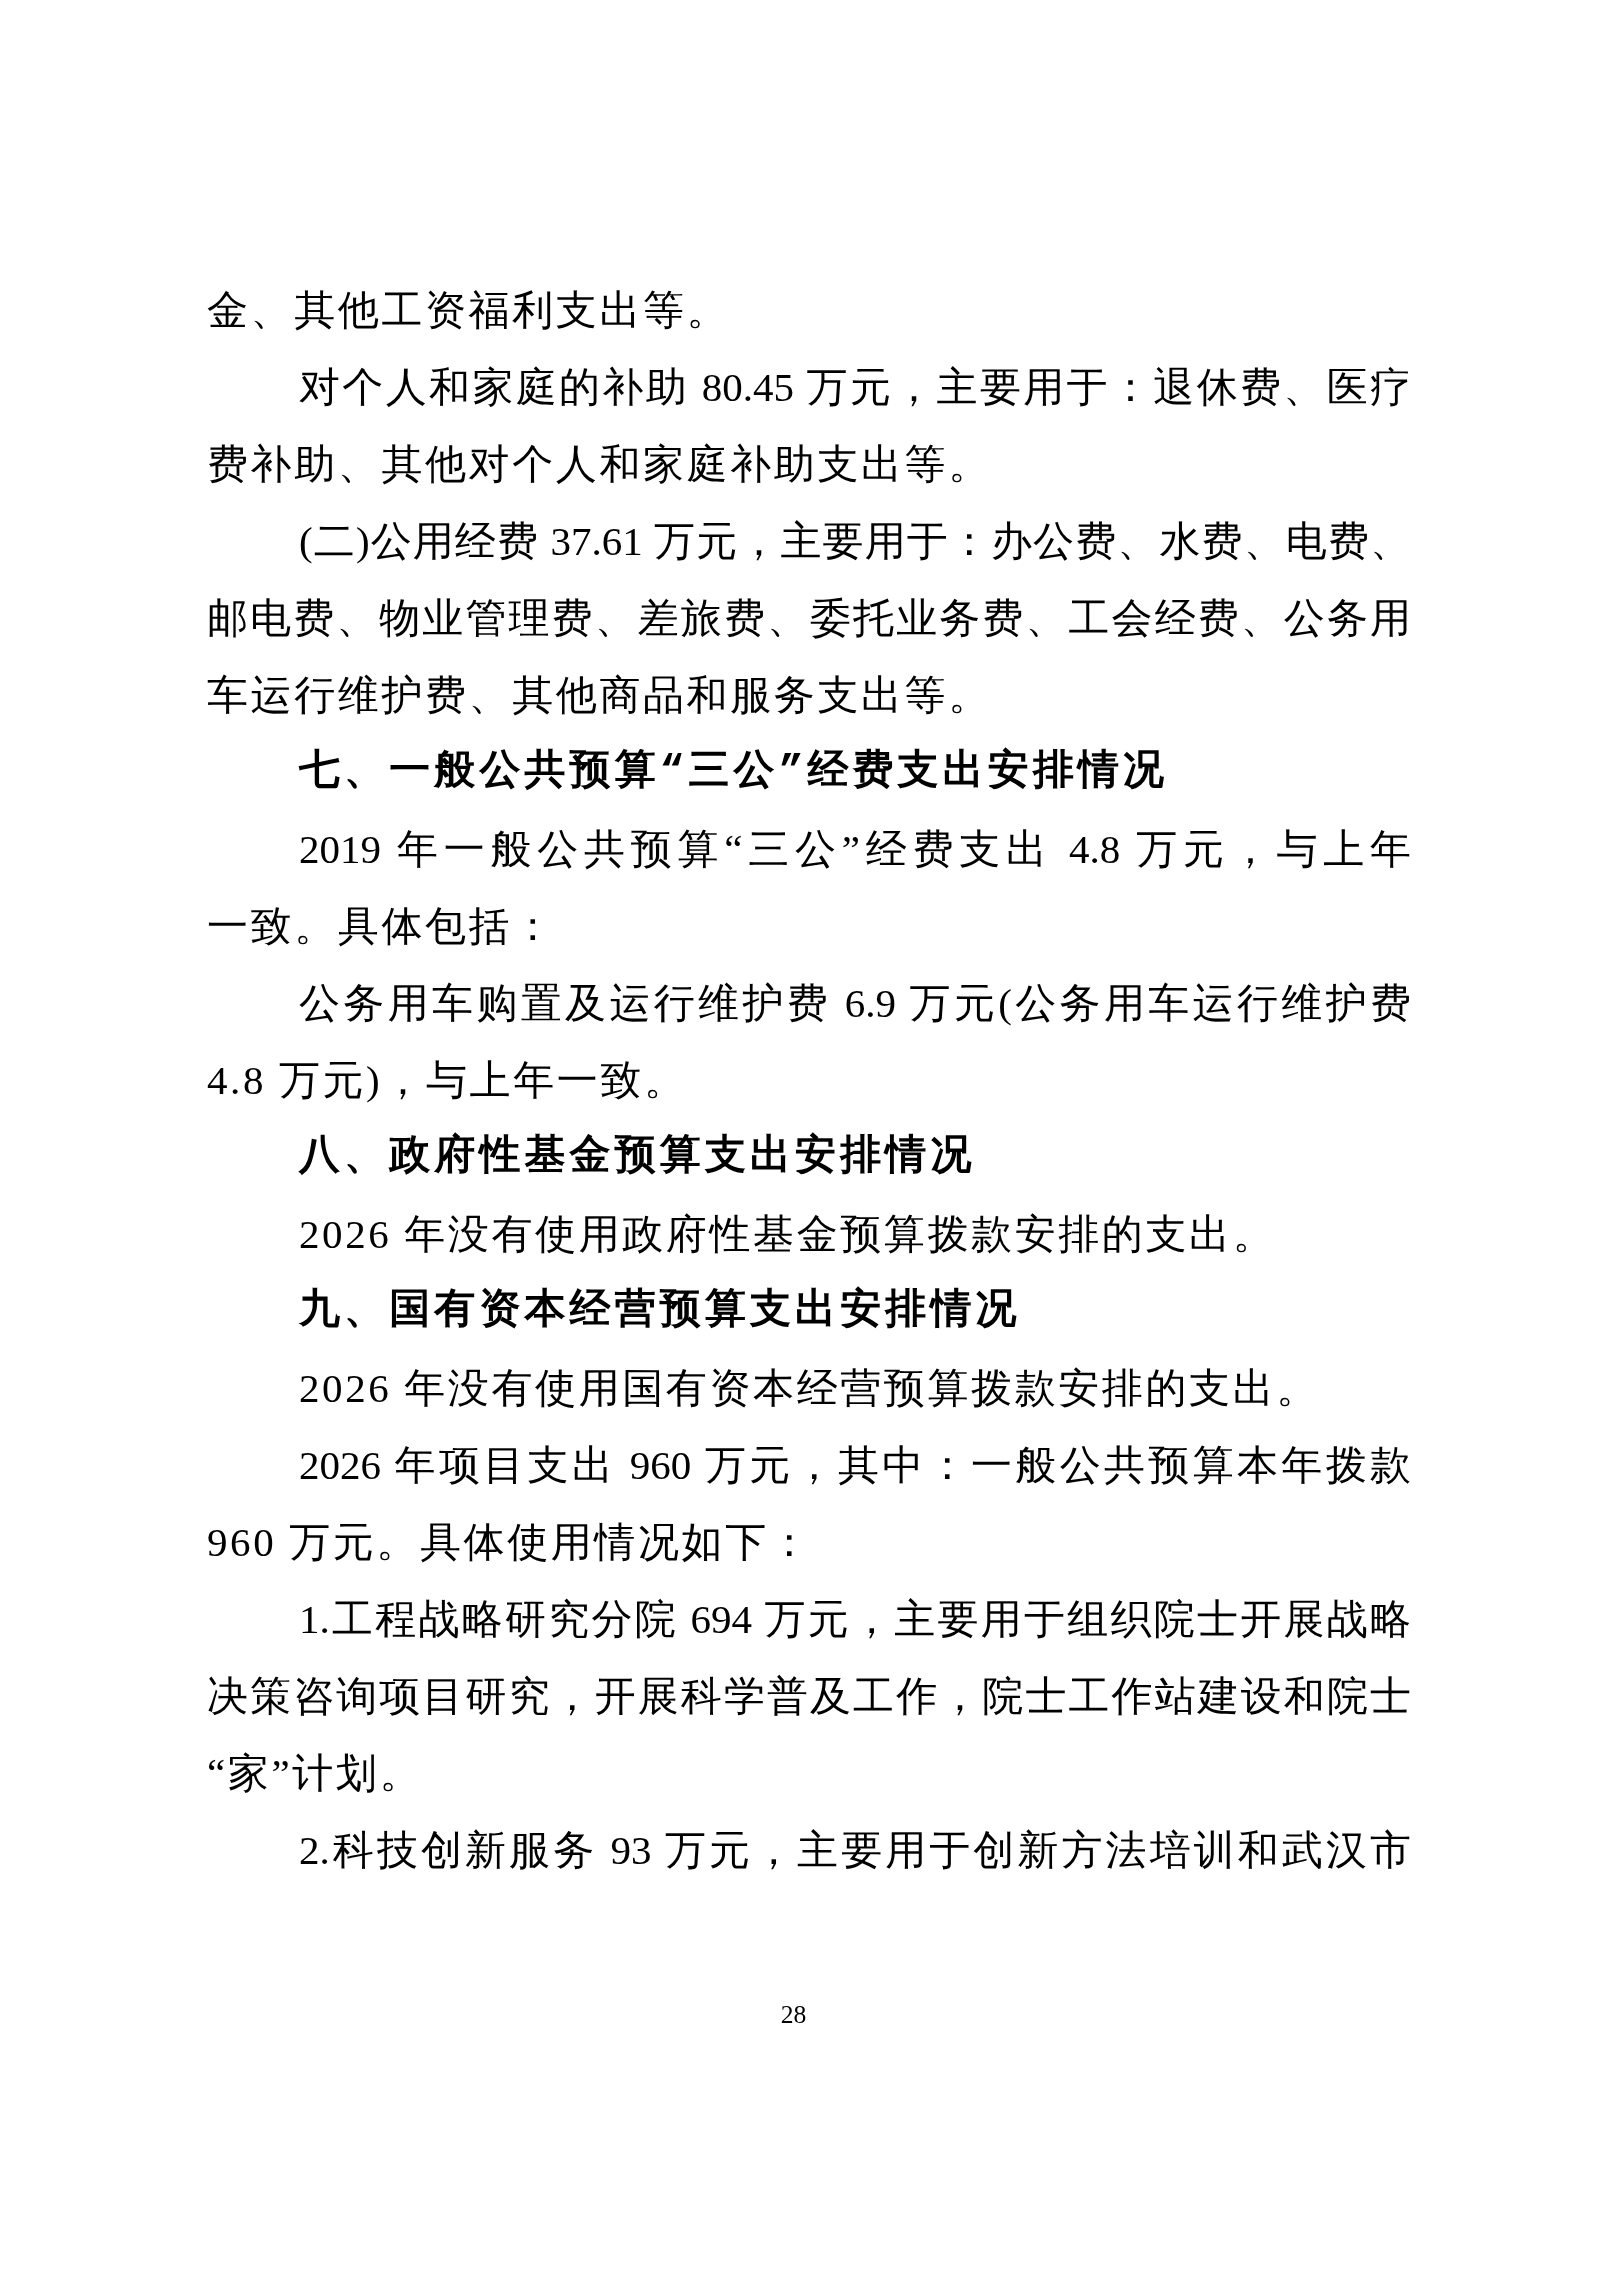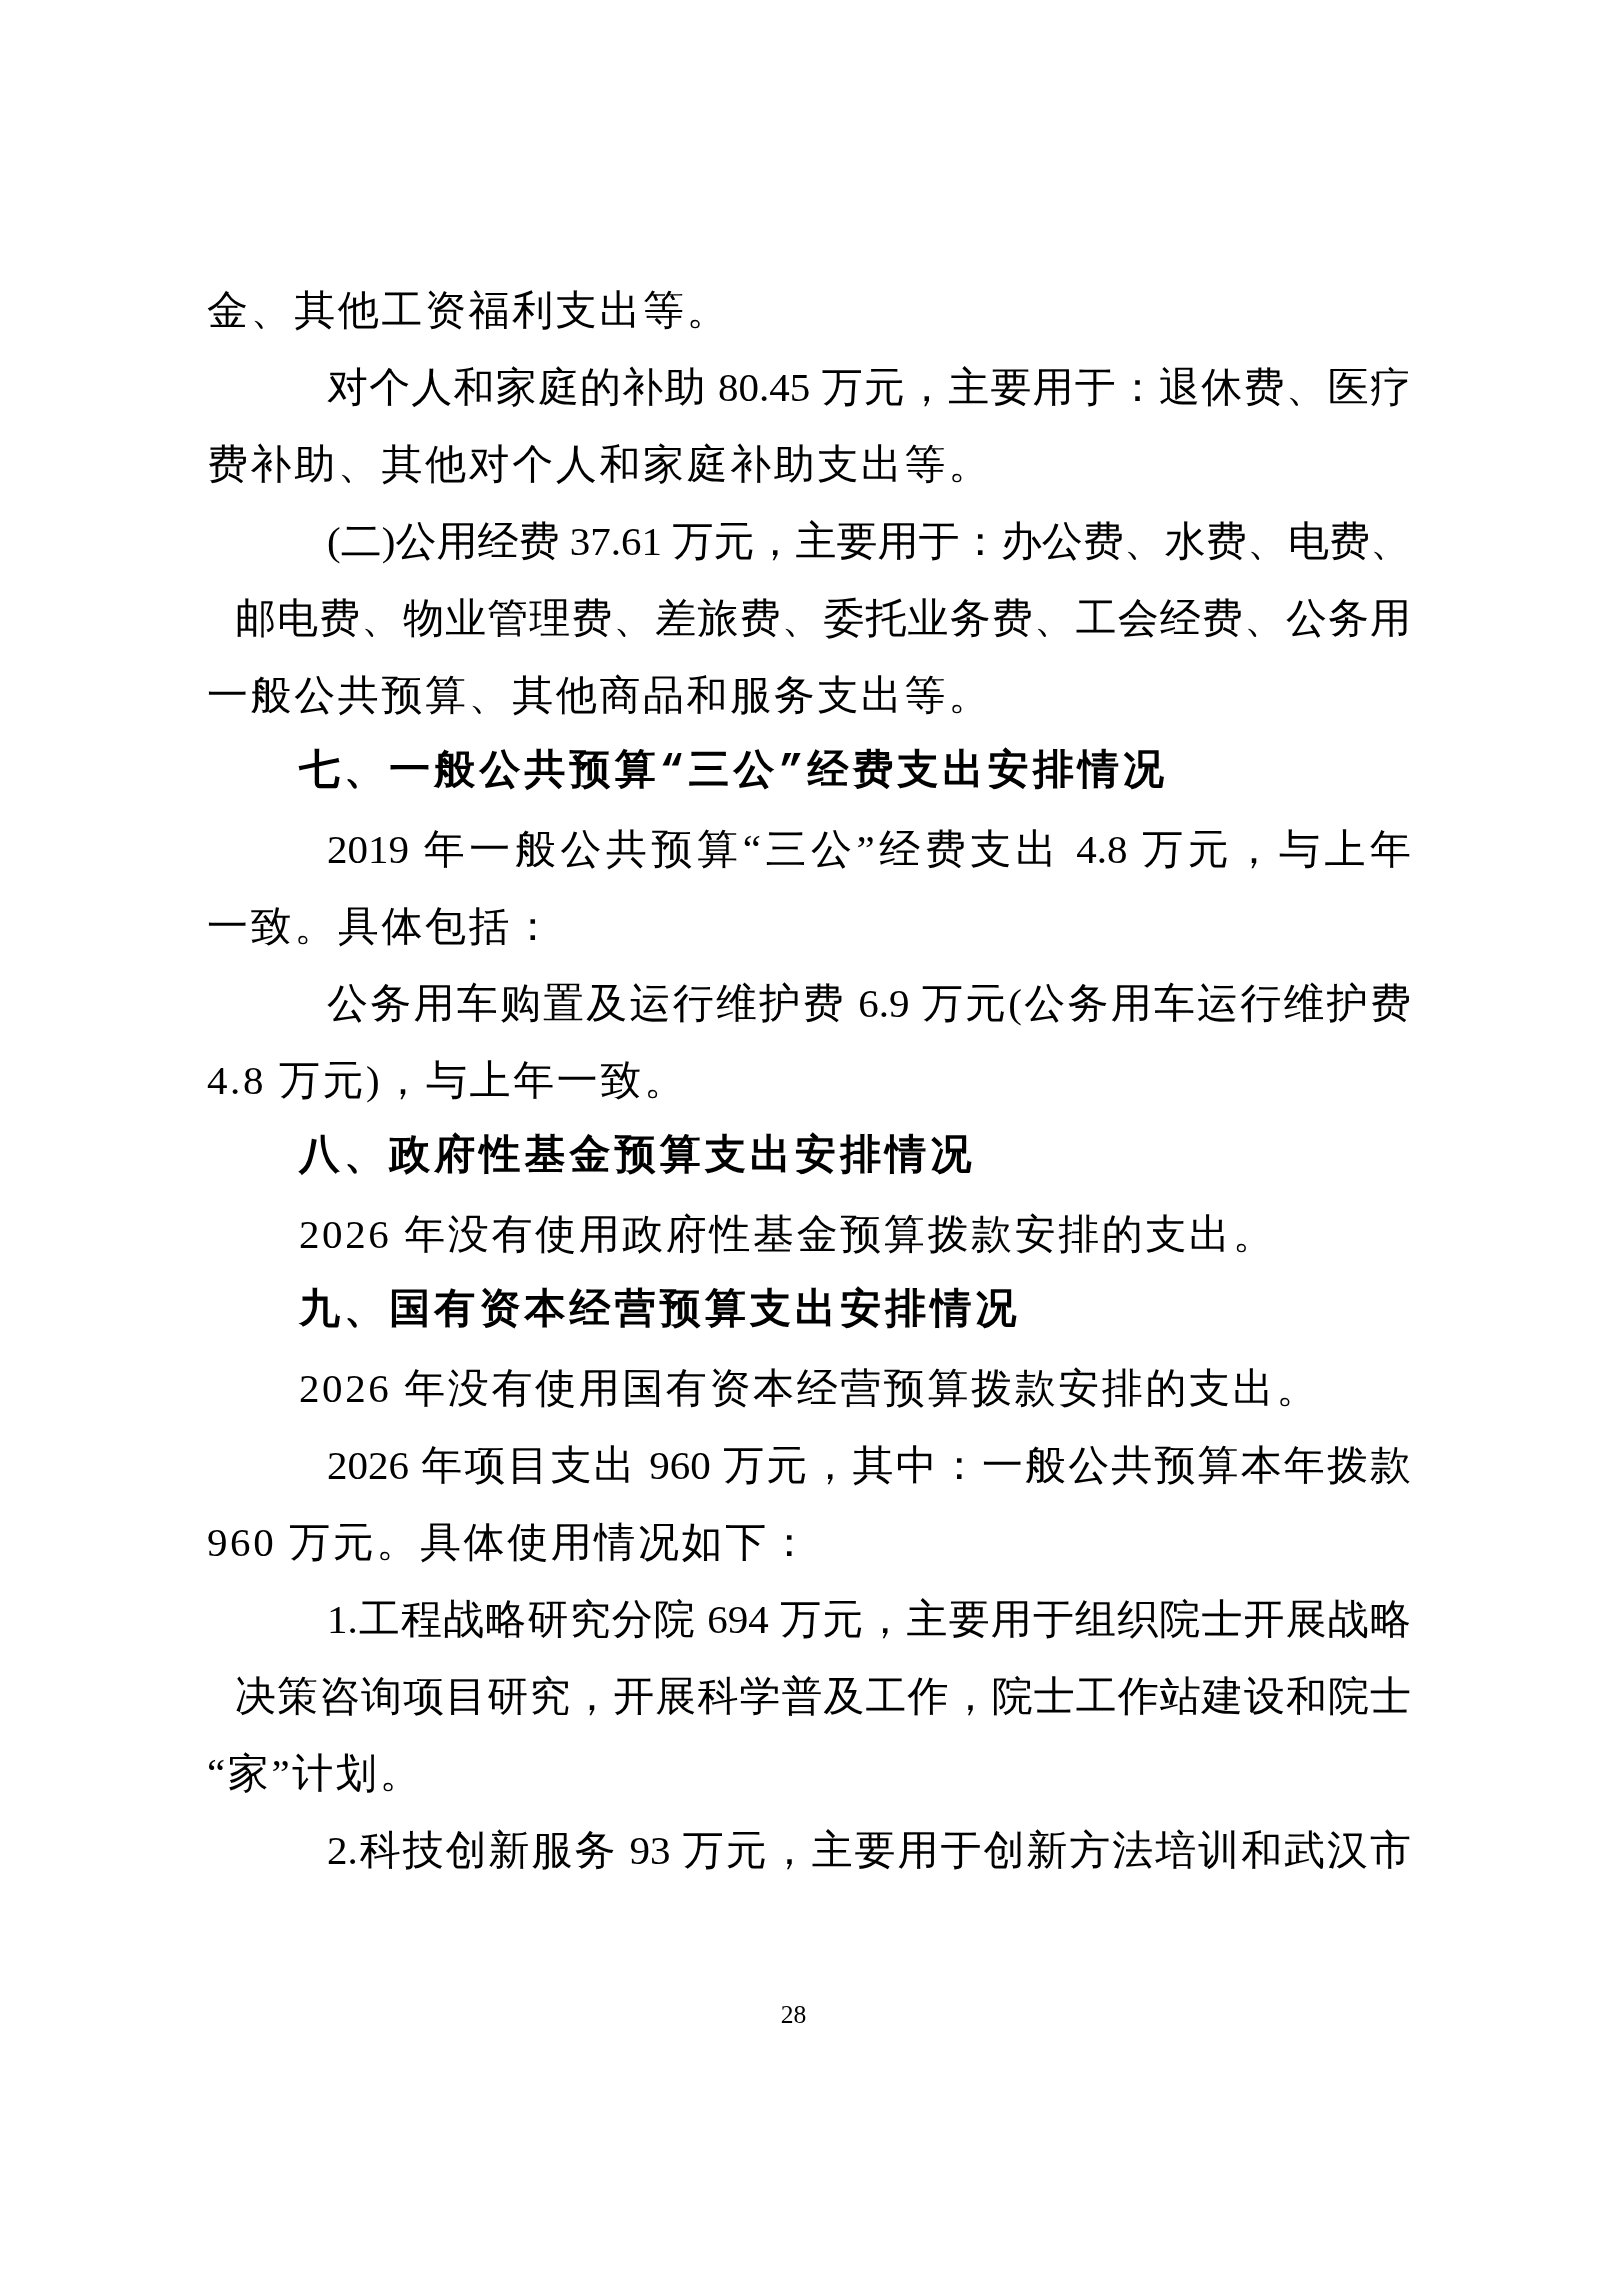--- a/index.html
+++ b/index.html
@@ -30,21 +30,20 @@
   }
   .line.natural {
     white-space: pre;
     letter-spacing: 2.6px;
   }
   .line.justify {
     text-align: justify;
     text-align-last: justify;
     text-justify: inter-character;
     letter-spacing: 0;
-    margin-left: 28px;
   }
   .line.indent {
     padding-left: 92px;
   }
   .line.heading {
     font-weight: 700;
     font-family: Liberation Mono, monospace;
     letter-spacing: 4.1px;
     white-space: pre;
   }
@@ -63,21 +62,21 @@
 </head>
 <body>
 
 <div class="page">
   <div class="text-block">
       <div class="line body natural">金、其他工资福利支出等。</div>
       <div class="line body justify indent">对个人和家庭的补助 80.45 万元，主要用于：退休费、医疗</div>
       <div class="line body natural">费补助、其他对个人和家庭补助支出等。</div>
       <div class="line body justify indent">(二)公用经费 37.61 万元，主要用于：办公费、水费、电费、</div>
       <div class="line body justify">邮电费、物业管理费、差旅费、委托业务费、工会经费、公务用</div>
-      <div class="line body natural">一般公共预算、其他商品和服务支出等。</div>
+      <div class="line body natural">车运行维护费、其他商品和服务支出等。</div>
       <div class="line heading natural indent">七、一般公共预算“三公”经费支出安排情况</div>
       <div class="line body justify indent">2019 年一般公共预算“三公”经费支出 4.8 万元，与上年</div>
       <div class="line body natural">一致。具体包括：</div>
       <div class="line body justify indent">公务用车购置及运行维护费 6.9 万元(公务用车运行维护费</div>
       <div class="line body natural">4.8 万元)，与上年一致。</div>
       <div class="line heading natural indent">八、政府性基金预算支出安排情况</div>
       <div class="line body natural indent">2026 年没有使用政府性基金预算拨款安排的支出。</div>
       <div class="line heading natural indent">九、国有资本经营预算支出安排情况</div>
       <div class="line body natural indent">2026 年没有使用国有资本经营预算拨款安排的支出。</div>
       <div class="line body justify indent">2026 年项目支出 960 万元，其中：一般公共预算本年拨款</div>

